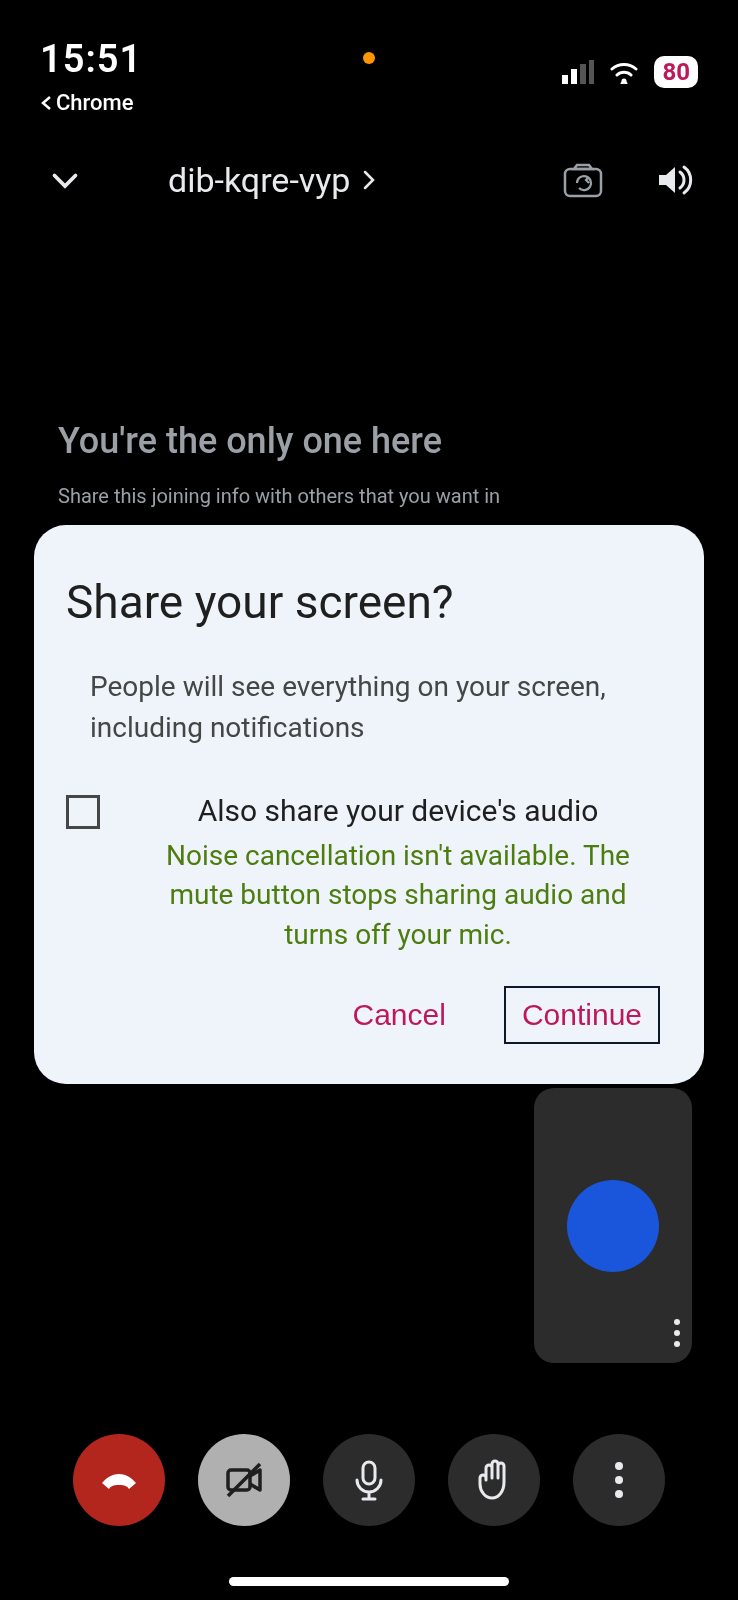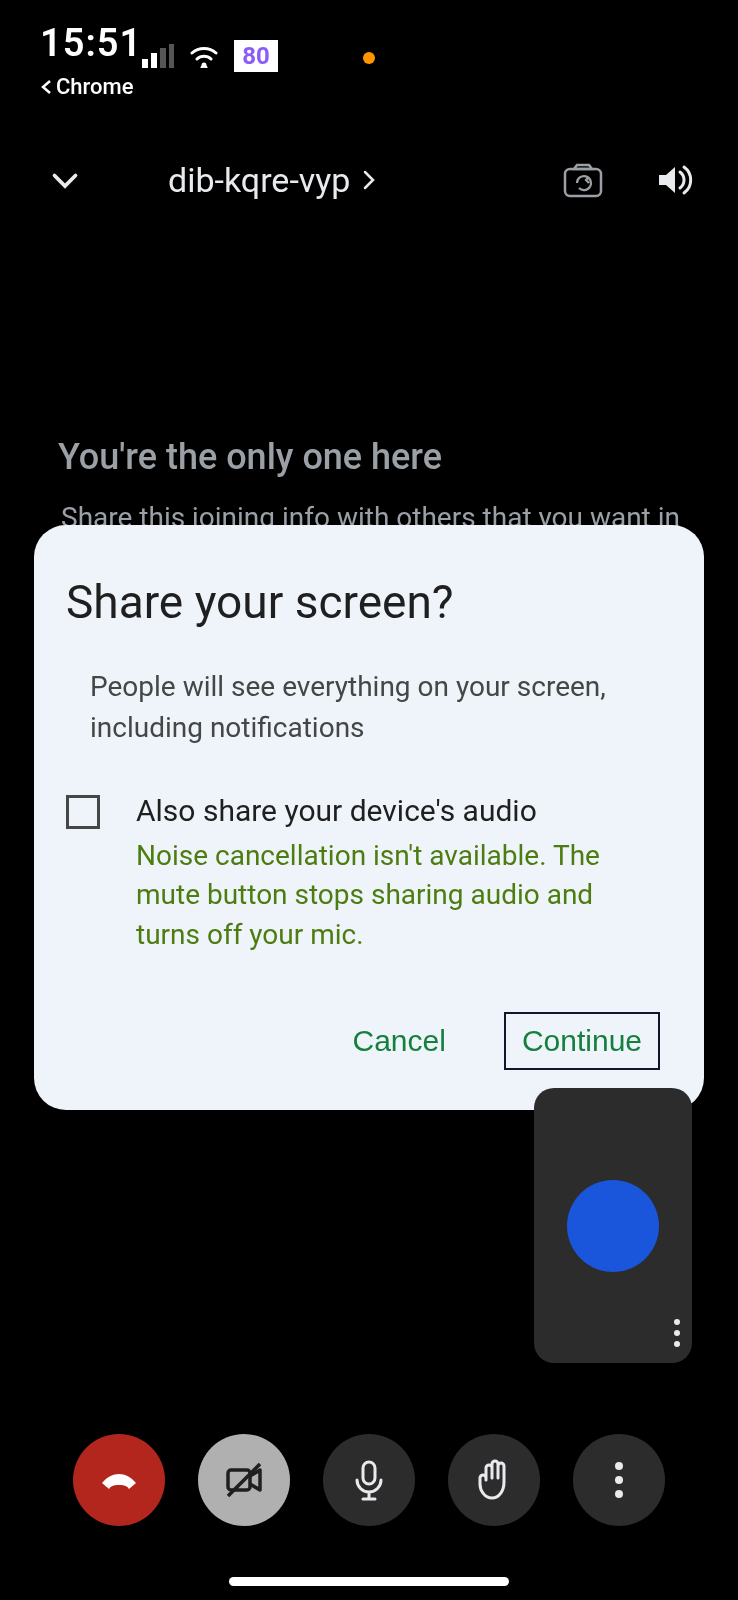--- a/index.html
+++ b/index.html
@@ -1,47 +1,47 @@
 <!DOCTYPE html>
 <html><head>
   <meta charset="utf-8">
   <style>
     * { margin:0; padding:0; box-sizing:border-box; }
     html,body{ width:738px; height:1600px; background:#000; font-family:Roboto,"Helvetica Neue",Arial,sans-serif; color:#fff; position:relative; overflow:hidden; }
 
     
-    .status-bar{ position:absolute; top:0; left:0; right:0; height:90px; padding:0 40px; display:flex; align-items:flex-start; }
+    .status-bar{ position:absolute; top:0; left:0; right:0; height:90px; padding:16px 40px; display:flex; align-items:flex-start; justify-content:space-between; }
     .status-left{ padding-top:24px;}
     .time{ font-size:38px; font-weight:600; letter-spacing:1px; line-height:1;}
     .back-chrome{ font-size:22px; font-weight:500; margin-top:12px; display:flex; align-items:center; gap:4px;}
     .status-right{ padding-top:40px; display:flex; align-items:center; gap:14px;}
     .dot-notif{ position:absolute; left:50%; top:52px; width:12px; height:12px; border-radius:50%; background:#ff9500; transform:translateX(-50%);}
-    .battery-pill{ background:#fff; color:#8b5cf6; border-radius:0; padding:2px 8px; font-size:24px; font-weight:700; display:flex; align-items:center;}
+    .battery-pill{ background:#fff; color:#be185d; border-radius:10px; padding:2px 8px; font-size:24px; font-weight:700; display:flex; align-items:center;}
 
     
     .meet-bar{ position:absolute; top:145px; left:0; right:0; height:70px; display:flex; align-items:center; padding:0 40px; gap:30px;}
     .meet-code{ font-size:34px; color:#e8eaed; display:flex; align-items:center; gap:12px; font-weight:400;margin-left:48px;}
     .meet-bar-right{ margin-left:auto; display:flex; gap:40px; align-items:center;}
     .icon-btn-bare{ width:50px; height:50px; display:flex; align-items:center; justify-content:center;}
 
     
-    .info-block{ position:absolute; top:436px; left:58px; right:58px;}
+    .info-block{ position:absolute; top:420px; left:58px; right:58px;}
     .info-title{ font-size:36px; color:#9aa0a6; font-weight:500; margin-bottom:20px;}
-    .info-sub{ font-size:28px; color:#9aa0a6; line-height:1.4;text-align:right;}
+    .info-sub{ font-size:20px; color:#9aa0a6; line-height:1.4;}
 
     
     .dialog{ position:absolute; top:525px; left:34px; right:34px; background:#eef4fa; border-radius:32px; padding:50px 44px 40px 32px; color:#1f1f1f;}
     .dialog-title{ font-size:46px; font-weight:400; color:#1f1f1f; margin-bottom:38px;}
     .dialog-desc{ font-size:28px; color:#444746; line-height:1.45; margin-bottom:45px;margin-left:24px;}
-    .check-row{ display:flex; gap:36px; margin-bottom:58px;}
+    .check-row{ display:flex; gap:36px; margin-bottom:32px;text-align:center;}
     .checkbox{ width:34px; height:34px; border:3px solid #444746; flex-shrink:0; margin-top:2px;}
     .check-label{ font-size:30px; color:#1f1f1f; margin-bottom:8px;}
     .check-help{ font-size:28px; color:#4d7c0f; line-height:1.4;}
     .dialog-actions{ display:flex; justify-content:flex-end; gap:42px; align-items:center;}
-    .dlg-btn{ font-size:30px; color:#15803d; font-weight:500; padding:10px 16px; background:none; border:none; cursor:pointer;}
+    .dlg-btn{ font-size:30px; color:#be185d; font-weight:500; padding:10px 16px; background:none; border:none; cursor:pointer;}
     .continue-hl{ border:2px solid #0f172a;}
 
     
     .self-tile{ position:absolute; right:46px; top:1088px; width:158px; height:275px; background:#2c2c2c; border-radius:20px; display:flex; align-items:center; justify-content:center;}
     .self-avatar{ width:92px; height:92px; border-radius:50%; background:#1a56db;}
     .tile-more{ position:absolute; right:12px; bottom:16px; display:flex; flex-direction:column; gap:5px; align-items:center;}
     .tile-more span{ width:6px; height:6px; background:#e8eaed; border-radius:50%;}
 
     
     .call-controls{ position:absolute; bottom:74px; left:0; right:0; display:flex; justify-content:space-evenly; align-items:center; padding:0 40px;}

